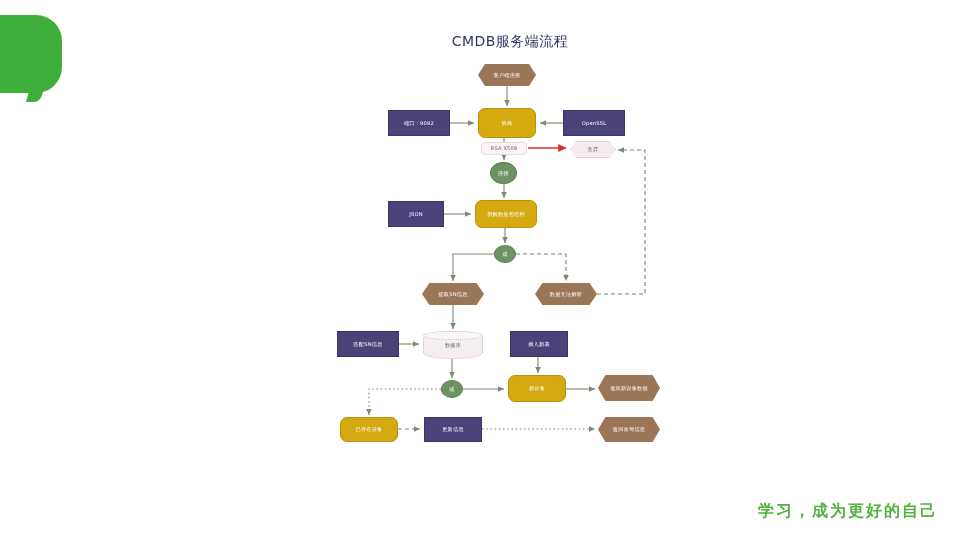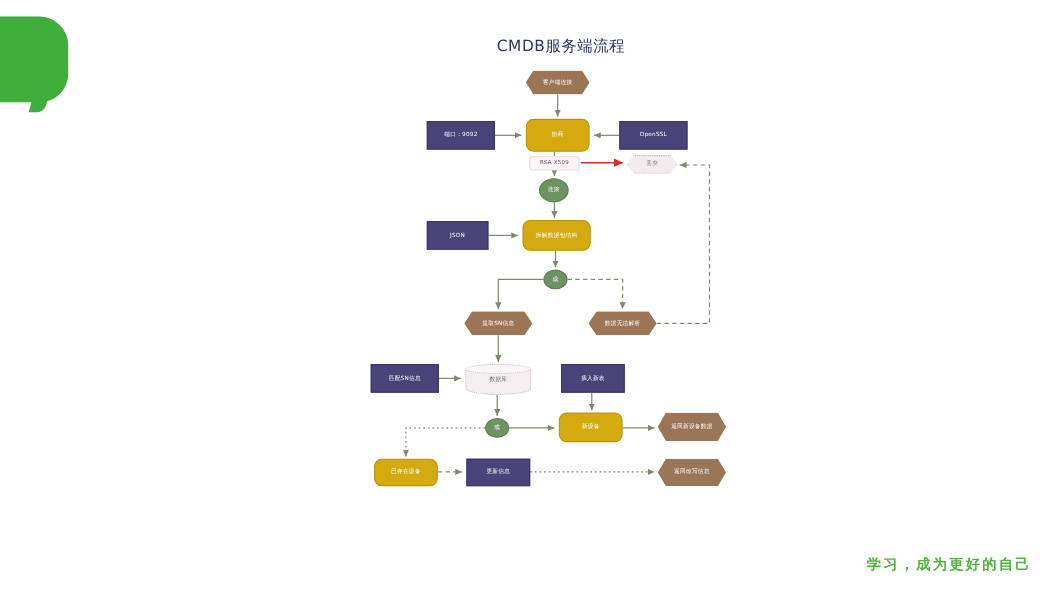--- a/index.html
+++ b/index.html
@@ -52,21 +52,21 @@
     font-size: 14px;
     letter-spacing: 0.5px;
     white-space: nowrap;
   }
   
   #slogan {
     position: absolute;
     right: 22px;
     bottom: 18px;
     color: #53b13f;
-    font-size: 13px;
+    font-size: 16px;
     font-weight: bold;
     letter-spacing: 2px;
     white-space: nowrap;
   }
   
   #connectors {
     position: absolute;
     left: 0; top: 0;
     width: 960px;
     height: 540px;

